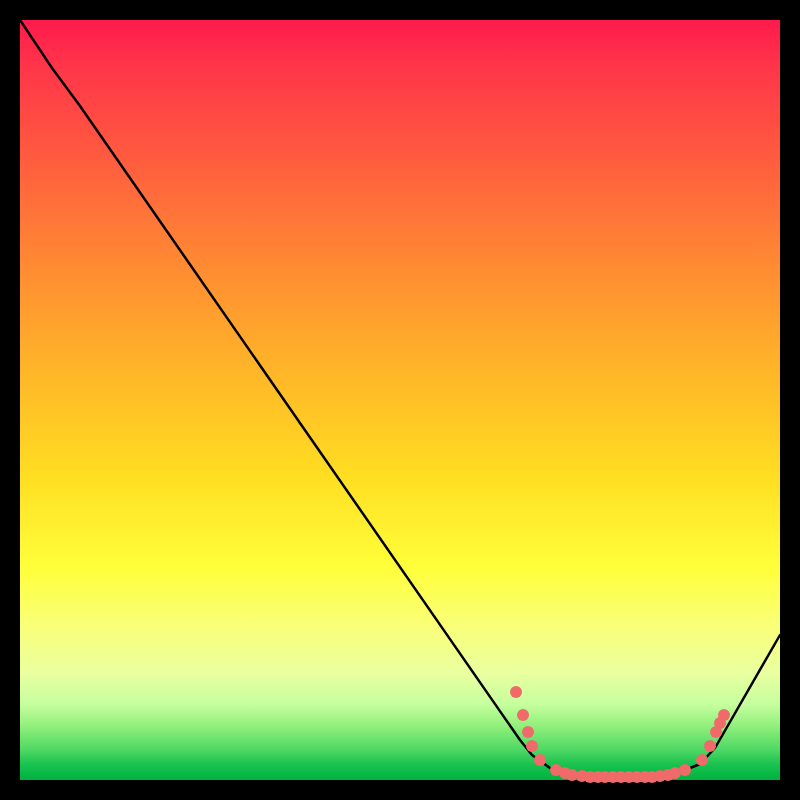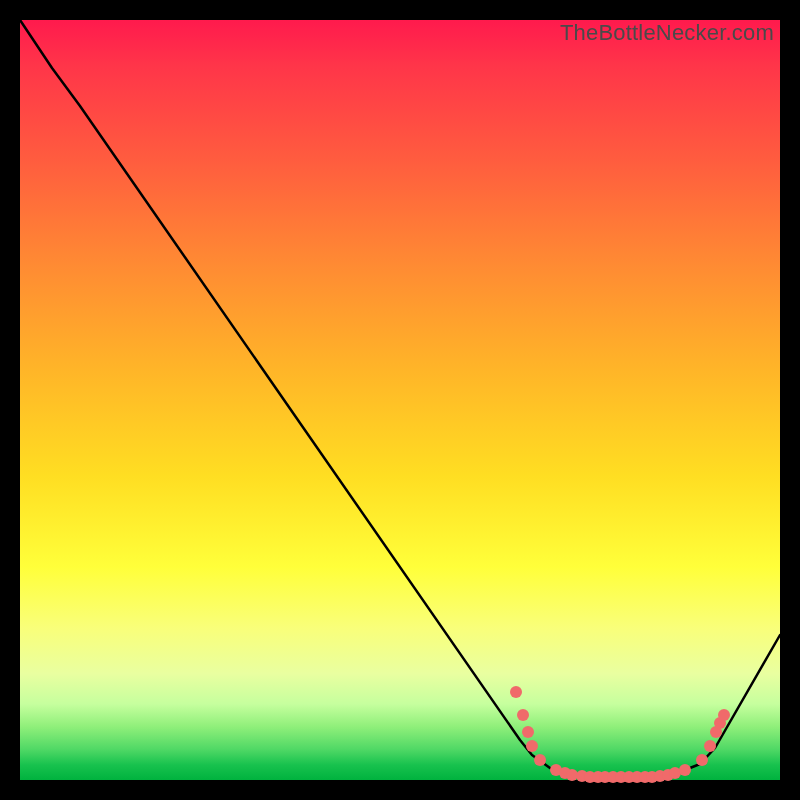--- a/index.html
+++ b/index.html
@@ -57,21 +57,20 @@
     color: #4a4a4a;
     letter-spacing: 0.2px;
     user-select: none;
   }
 </style>
 </head>
 <body>
 
 <div class="frame">
   <div class="plot">
-    <div class="watermark">TheBottleNecker.com</div>
     <svg class="curve" viewBox="0 0 760 760">
       <path d="M0 0 L32 48 L60 86 L500 720 L512 735 L530 748 L560 756 L620 757 L660 752 L680 744 L695 728 L760 615" fill="none" stroke="#000" stroke-width="2.5" stroke-linejoin="round" stroke-linecap="round"></path>
       <g>
           <circle cx="496" cy="672" r="6" fill="#f06a6a"></circle>
           <circle cx="503" cy="695" r="6" fill="#f06a6a"></circle>
           <circle cx="508" cy="712" r="6" fill="#f06a6a"></circle>
           <circle cx="512" cy="726" r="6" fill="#f06a6a"></circle>
           <circle cx="520" cy="740" r="6" fill="#f06a6a"></circle>
           <circle cx="536" cy="750" r="6" fill="#f06a6a"></circle>
           <circle cx="545" cy="753" r="6" fill="#f06a6a"></circle>

